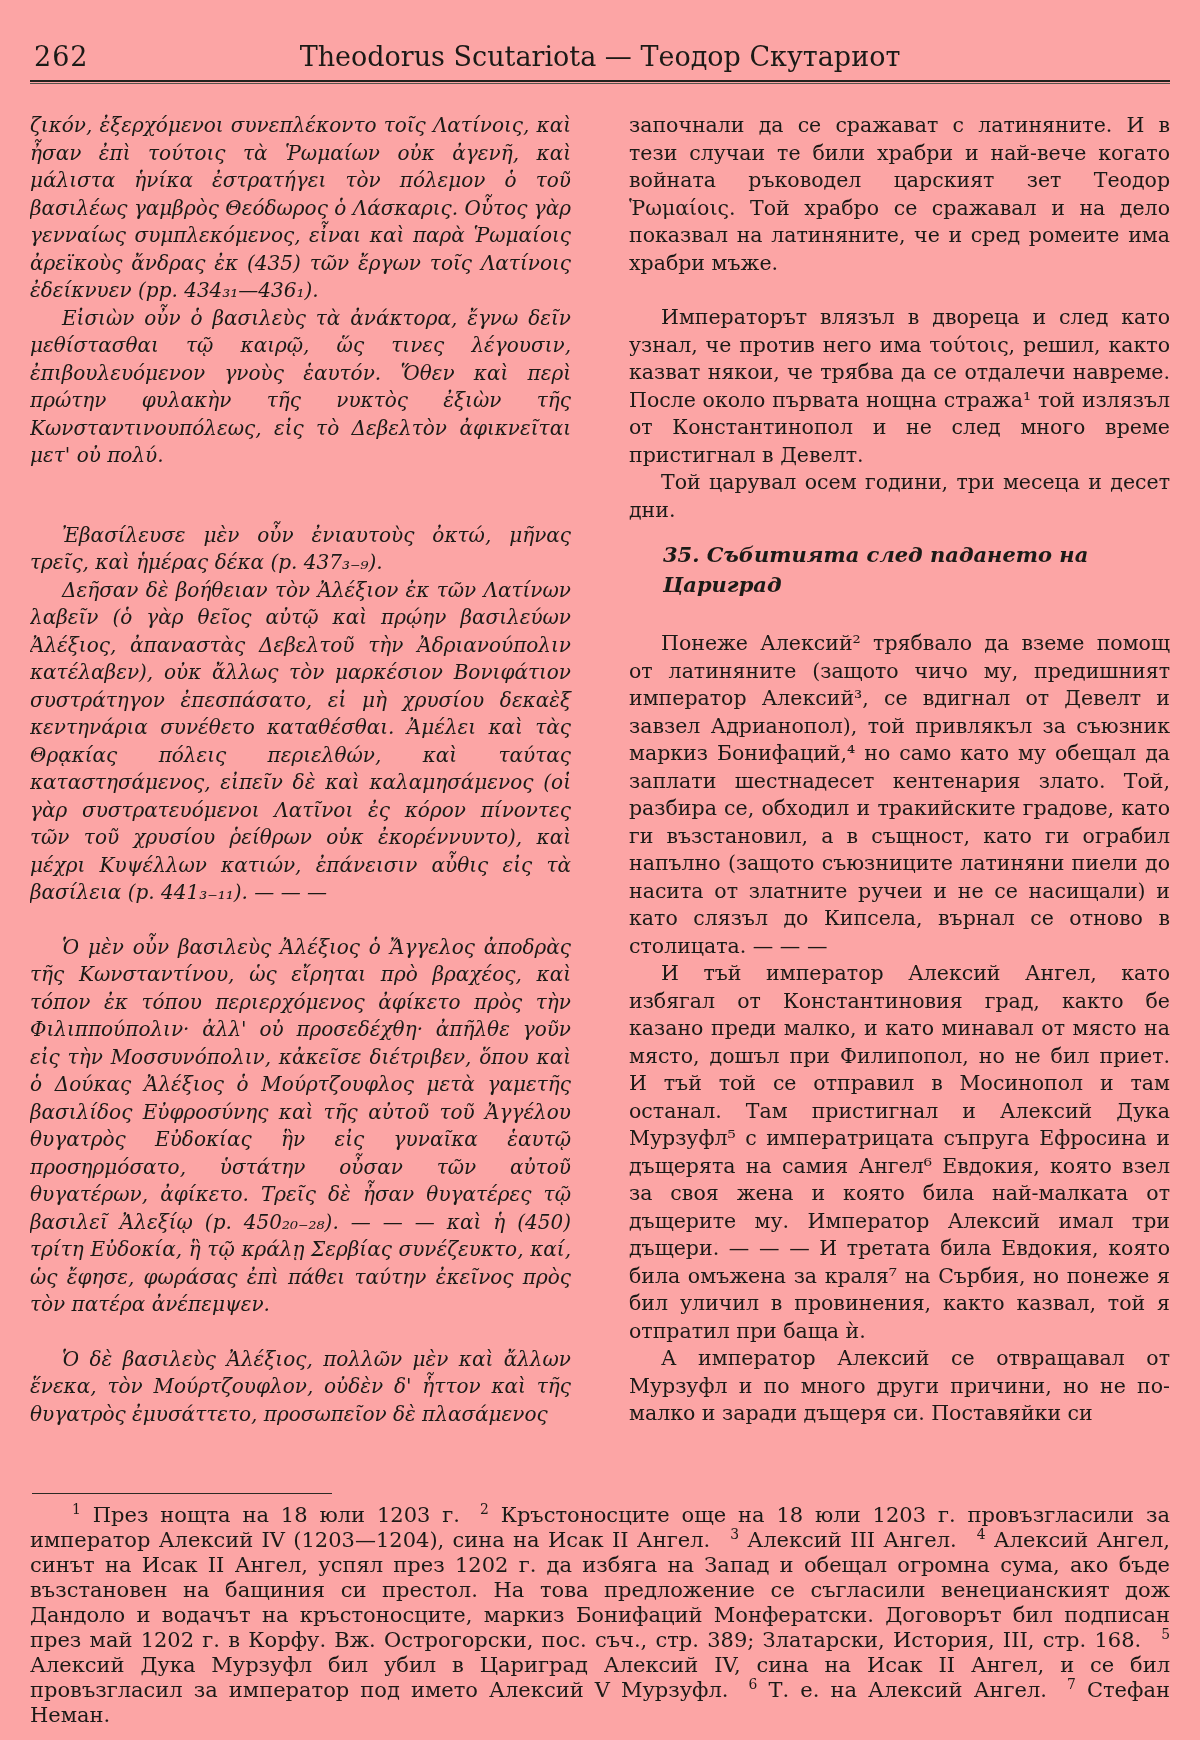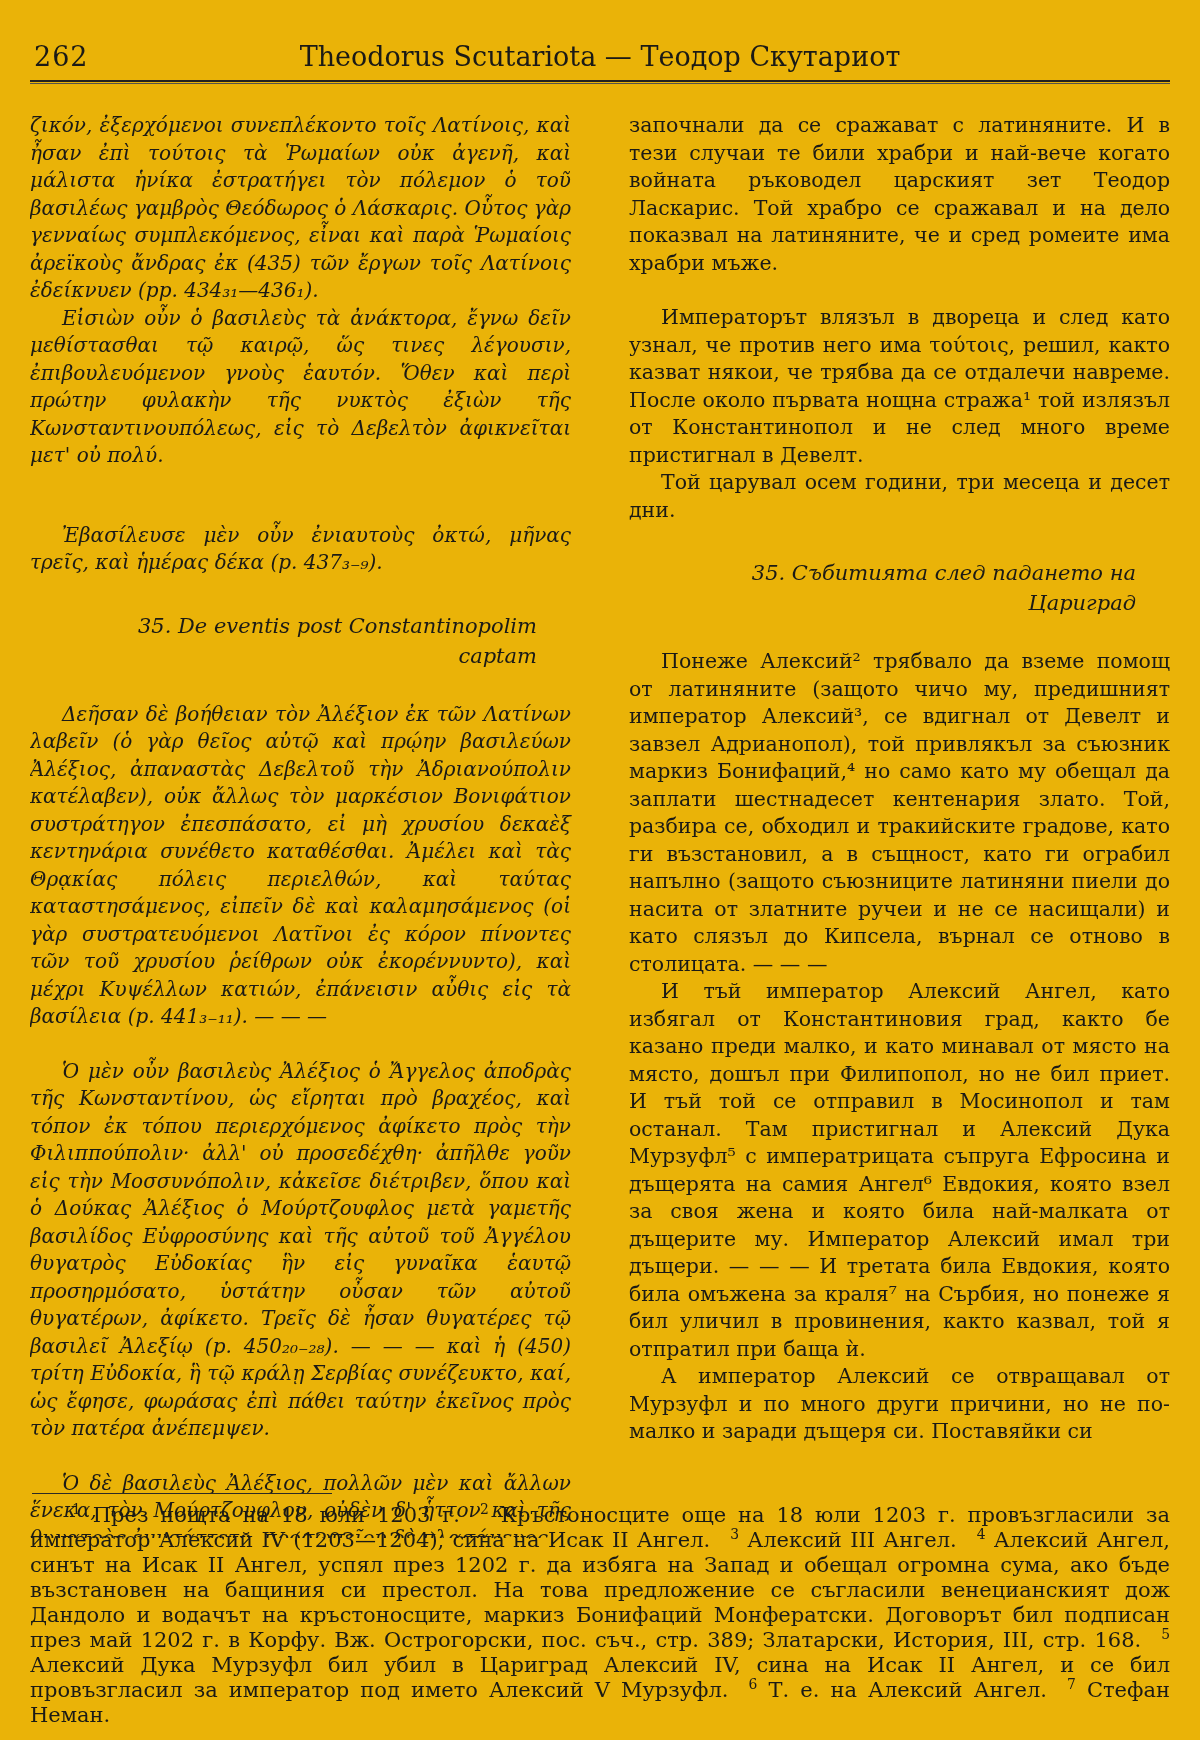--- a/index.html
+++ b/index.html
@@ -1,20 +1,20 @@
 <!DOCTYPE html>
 <html><head>
 <meta charset="utf-8">
 <style>
   html,body { margin:0; padding:0; background:#e8e6e0; }
   .page {
     position:relative;
     width:1200px; height:1740px;
     margin:0 auto;
-    background:#eab308;
+    background:#fca5a5;
     color:#1b1a16;
     box-sizing:border-box;
     padding:26px 30px 14px 30px;
     overflow:hidden;
     font-family:"DejaVu Serif", serif;
   }
   header.pagehead { position:relative; height:46px; }
   .pagenum {
     position:absolute; left:4px; bottom:0;
     font-size:27px; letter-spacing:1px;
@@ -39,24 +39,24 @@
   .gap-lg { margin-top:52px !important; }
   .gap-md { margin-top:27px !important; }
   .greek {
     font-style:italic;
     font-size:20px; line-height:27.5px;
   }
   .bulg {
     font-size:20.5px; line-height:27.5px;
   }
   h2.heading {
-    font-weight:normal; font-style:italic;
+    font-weight:bold; font-style:italic;
     font-size:21px; line-height:30px;
-    text-align:right; text-indent:0;
-    margin:34px 0 30px 0; padding:0 34px;
+    text-align:left; text-indent:0;
+    margin:16px 0 30px 0; padding:0 34px;
   }
   sup { font-size:66%; line-height:0; }
   .footnotes {
     position:absolute; left:30px; right:30px; bottom:12px;
   }
   .fn-rule {
     width:300px; border-top:1.5px solid #2b2a25;
     margin:0 0 9px 2px;
   }
   .fn-text {
@@ -75,28 +75,27 @@
     <span class="runtitle">Theodorus Scutariota — Теодор Скутариот</span>
   </header>
   <div class="rule"></div>
 
   <main class="columns">
 
     <section class="col greek" lang="el">
       <p class="noindent">ζικόν, ἐξερχόμενοι συνεπλέκοντο τοῖς Λατίνοις, καὶ ἦσαν ἐπὶ τούτοις τὰ Ῥωμαίων οὐκ ἀγενῆ, καὶ μάλιστα ἡνίκα ἐστρατήγει τὸν πόλεμον ὁ τοῦ βασιλέως γαμβρὸς Θεόδωρος ὁ Λάσκαρις. Οὗτος γὰρ γενναίως συμπλεκόμενος, εἶναι καὶ παρὰ Ῥωμαίοις ἀρεϊκοὺς ἄνδρας ἐκ (435) τῶν ἔργων τοῖς Λατίνοις ἐδείκνυεν (pp. 434₃₁—436₁).</p>
       <p>Εἰσιὼν οὖν ὁ βασιλεὺς τὰ ἀνάκτορα, ἔγνω δεῖν μεθίστασθαι τῷ καιρῷ, ὥς τινες λέγουσιν, ἐπιβουλευόμενον γνοὺς ἑαυτόν. Ὅθεν καὶ περὶ πρώτην φυλακὴν τῆς νυκτὸς ἐξιὼν τῆς Κωνσταντινουπόλεως, εἰς τὸ Δεβελτὸν ἀφικνεῖται μετ' οὐ πολύ.</p>
       <p class="gap-lg">Ἐβασίλευσε μὲν οὖν ἐνιαυτοὺς ὀκτώ, μῆνας τρεῖς, καὶ ἡμέρας δέκα (p. 437₃₋₉).</p>
-      <h2 class="heading">35. De eventis post Constantinopolim captam</h2>
       <p>Δεῆσαν δὲ βοήθειαν τὸν Ἀλέξιον ἐκ τῶν Λατίνων λαβεῖν (ὁ γὰρ θεῖος αὐτῷ καὶ πρῴην βασιλεύων Ἀλέξιος, ἀπαναστὰς Δεβελτοῦ τὴν Ἀδριανούπολιν κατέλαβεν), οὐκ ἄλλως τὸν μαρκέσιον Βονιφάτιον συστράτηγον ἐπεσπάσατο, εἰ μὴ χρυσίου δεκαὲξ κεντηνάρια συνέθετο καταθέσθαι. Ἀμέλει καὶ τὰς Θρᾳκίας πόλεις περιελθών, καὶ ταύτας καταστησάμενος, εἰπεῖν δὲ καὶ καλαμησάμενος (οἱ γὰρ συστρατευόμενοι Λατῖνοι ἐς κόρον πίνοντες τῶν τοῦ χρυσίου ῥείθρων οὐκ ἐκορέννυντο), καὶ μέχρι Κυψέλλων κατιών, ἐπάνεισιν αὖθις εἰς τὰ βασίλεια (p. 441₃₋₁₁). — — —</p>
       <p class="gap-md">Ὁ μὲν οὖν βασιλεὺς Ἀλέξιος ὁ Ἄγγελος ἀποδρὰς τῆς Κωνσταντίνου, ὡς εἴρηται πρὸ βραχέος, καὶ τόπον ἐκ τόπου περιερχόμενος ἀφίκετο πρὸς τὴν Φιλιππούπολιν· ἀλλ' οὐ προσεδέχθη· ἀπῆλθε γοῦν εἰς τὴν Μοσσυνόπολιν, κἀκεῖσε διέτριβεν, ὅπου καὶ ὁ Δούκας Ἀλέξιος ὁ Μούρτζουφλος μετὰ γαμετῆς βασιλίδος Εὐφροσύνης καὶ τῆς αὐτοῦ τοῦ Ἀγγέλου θυγατρὸς Εὐδοκίας ἣν εἰς γυναῖκα ἑαυτῷ προσηρμόσατο, ὑστάτην οὖσαν τῶν αὐτοῦ θυγατέρων, ἀφίκετο. Τρεῖς δὲ ἦσαν θυγατέρες τῷ βασιλεῖ Ἀλεξίῳ (p. 450₂₀₋₂₈). — — — καὶ ἡ (450) τρίτη Εὐδοκία, ἣ τῷ κράλῃ Σερβίας συνέζευκτο, καί, ὡς ἔφησε, φωράσας ἐπὶ πάθει ταύτην ἐκεῖνος πρὸς τὸν πατέρα ἀνέπεμψεν.</p>
       <p class="gap-md">Ὁ δὲ βασιλεὺς Ἀλέξιος, πολλῶν μὲν καὶ ἄλλων ἕνεκα, τὸν Μούρτζουφλον, οὐδὲν δ' ἧττον καὶ τῆς θυγατρὸς ἐμυσάττετο, προσωπεῖον δὲ πλασάμενος</p>
     </section>
 
     <section class="col bulg" lang="bg">
-      <p class="noindent">започнали да се сражават с латиняните. И в тези случаи те били храбри и най-вече когато войната ръководел царският зет Теодор Ласкарис. Той храбро се сражавал и на дело показвал на латиняните, че и сред ромеите има храбри мъже.</p>
+      <p class="noindent">започнали да се сражават с латиняните. И в тези случаи те били храбри и най-вече когато войната ръководел царският зет Теодор Ῥωμαίοις. Той храбро се сражавал и на дело показвал на латиняните, че и сред ромеите има храбри мъже.</p>
       <p class="gap-md">Императорът влязъл в двореца и след като узнал, че против него има τούτοις, решил, както казват някои, че трябва да се отдалечи навреме. После около първата нощна стража¹ той излязъл от Константинопол и не след много време пристигнал в Девелт.</p>
       <p>Той царувал осем години, три месеца и десет дни.</p>
       <h2 class="heading">35. Събитията след падането на Цариград</h2>
       <p>Понеже Алексий² трябвало да вземе помощ от латиняните (защото чичо му, предишният император Алексий³, се вдигнал от Девелт и завзел Адрианопол), той привлякъл за съюзник маркиз Бонифаций,⁴ но само като му обещал да заплати шестнадесет кентенария злато. Той, разбира се, обходил и тракийските градове, като ги възстановил, а в същност, като ги ограбил напълно (защото съюзниците латиняни пиели до насита от златните ручеи и не се насищали) и като слязъл до Кипсела, върнал се отново в столицата. — — —</p>
       <p>И тъй император Алексий Ангел, като избягал от Константиновия град, както бе казано преди малко, и като минавал от място на място, дошъл при Филипопол, но не бил приет. И тъй той се отправил в Мосинопол и там останал. Там пристигнал и Алексий Дука Мурзуфл⁵ с императрицата съпруга Ефросина и дъщерята на самия Ангел⁶ Евдокия, която взел за своя жена и която била най-малката от дъщерите му. Император Алексий имал три дъщери. — — — И третата била Евдокия, която била омъжена за краля⁷ на Сърбия, но понеже я бил уличил в провинения, както казвал, той я отпратил при баща ѝ.</p>
       <p>А император Алексий се отвращавал от Мурзуфл и по много други причини, но не по-малко и заради дъщеря си. Поставяйки си</p>
     </section>
 
   </main>
 

